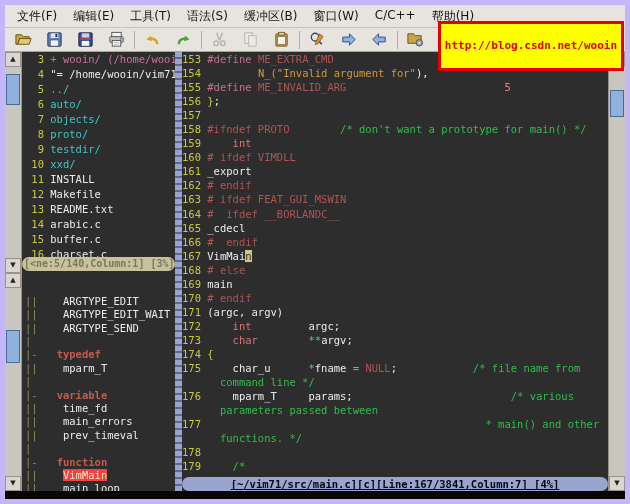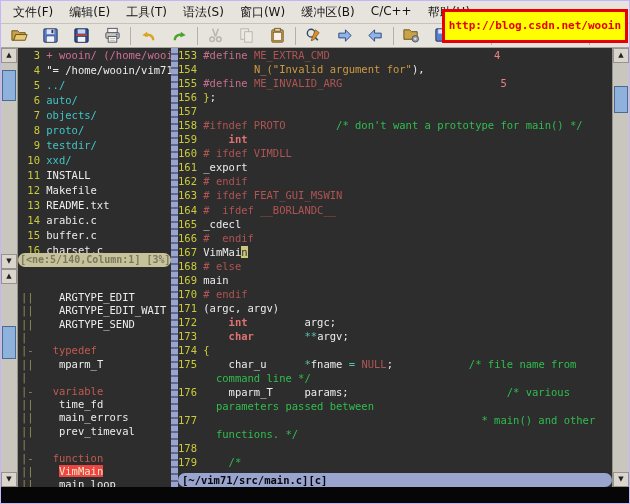--- a/index.html
+++ b/index.html
@@ -1,26 +1,26 @@
 <!DOCTYPE html>
 <html><head>
 <meta charset="utf-8">
 <style>
   html,body{margin:0;padding:0;background:#888;}
-  .window{width:630px;height:504px;position:relative;background:#2d2d2d;border:1px solid #c4b5fd;
+  .window{width:630px;height:504px;position:relative;background:#2d2d2d;border:5px solid #c4b5fd;
     box-sizing:border-box;overflow:hidden;font-family:"DejaVu Sans Mono",monospace;}
   
   .menubar{height:22px;background:#e7e4de;display:flex;align-items:center;
     font-family:"DejaVu Sans",sans-serif;font-size:12px;color:#141414;
     border-bottom:1px solid #c6c3bc;padding-left:4px;position:relative;}
   .menu-item{padding:2px 8px;white-space:nowrap;cursor:default;}
-  .url-box{position:absolute;top:8px;right:1px;height:20px;z-index:5;
+  .url-box{position:absolute;top:16px;right:1px;height:20px;z-index:5;
     background:#ffff00;border:3px solid #e80000;color:#e80000;
     font-family:"DejaVu Sans Mono",monospace;font-size:11px;font-weight:bold;
-    line-height:19px;padding:4px 4px;white-space:nowrap;}
+    line-height:19px;padding:12px 4px;white-space:nowrap;}
   
   .toolbar{height:23px;background:#e7e4de;display:flex;align-items:center;
     border-bottom:1px solid #a7a49c;padding-left:3px;}
   .tb-btn{width:31px;height:21px;display:flex;align-items:center;justify-content:center;}
   .tb-sep{width:1px;height:18px;background:#b3b0a8;margin:0 2px;}
   
   .content{display:flex;height:439px;}
   .vscroll{width:17px;background:#c9c6be;position:relative;flex:0 0 17px;}
   .vscroll.left{border-right:1px solid #98948c;box-sizing:border-box;}
   .vscroll.right{border-left:1px solid #98948c;box-sizing:border-box;}
@@ -28,49 +28,49 @@
     border:1px solid #98948c;box-sizing:border-box;font-size:7px;line-height:12px;
     text-align:center;color:#222;font-family:"DejaVu Sans",sans-serif;}
   .sb-thumb{position:absolute;left:1px;width:14px;background:#8fb2dc;
     border:1px solid #4a6a94;box-sizing:border-box;}
   .left-col{width:153px;flex:0 0 153px;display:flex;flex-direction:column;overflow:hidden;background:#2d2d2d;}
   .ex-pane{height:210px;font-size:10.5px;line-height:15px;white-space:pre;overflow:hidden;padding-left:3px;}
   .tl-pane{height:201px;font-size:10.5px;line-height:13.4px;white-space:pre;overflow:hidden;padding-left:3px;margin-top:24px;}
   .statusline{height:14px;font-size:10px;line-height:14px;white-space:pre;overflow:hidden;border-radius:7px;}
   .st-khaki{background:#c8c29b;color:#79795f;font-weight:bold;padding-left:2px;}
   .st-blue{background:#9aa5cf;color:#07070f;font-weight:bold;font-size:10.5px;
-    display:flex;justify-content:flex-start;padding:0 4px;}
+    display:flex;justify-content:center;padding:0 4px;text-decoration:underline;}
   .vsep{width:7px;flex:0 0 7px;background:repeating-linear-gradient(180deg,#9aa5cf 0 5px,#60688c 5px 7px);}
   .code-col{flex:1;display:flex;flex-direction:column;overflow:hidden;}
   .cd-pane{height:425px;font-size:10.5px;line-height:14.05px;white-space:pre;overflow:hidden;}
   .cmdline{height:19px;background:#060606;}
   
   .ln{color:#cbcb3a;}
   .pl{color:#ececec;} .pp{color:#c4708c;} .mac{color:#b05454;} .lit{color:#ee8080;}
-  .str{color:#d09a40;} .cmt{color:#30bd4e;} .kw{color:#dd7272;font-weight:bold;}
+  .str{color:#d09a40;} .cmt{color:#30bd4e;} .kw{color:#dd7272;font-weight:normal;}
   .op{color:#52c0ae;} .br{color:#cbcb3a;}
   .cur{background:#ccc87e;color:#2d2d2d;}
   .dir{color:#3fc6c6;} .file{color:#ececec;} .banner{color:#cf6f95;}
-  .fold{color:#90905c;} .header{color:#c25a50;font-weight:normal;} .tag{color:#ececec;}
+  .fold{color:#90905c;} .header{color:#c25a50;font-weight:bold;} .tag{color:#ececec;}
   .taghl{background:#ef4444;color:#f2e9c0;}
   .ex-row,.tl-row,.cd-row{white-space:pre;}
 </style>
 </head>
 <body>
 
 <div class="window">
 
   <div class="menubar">
     <div style="display:flex;">
         <span class="menu-item">文件(F)</span>
         <span class="menu-item">编辑(E)</span>
         <span class="menu-item">工具(T)</span>
         <span class="menu-item">语法(S)</span>
+        <span class="menu-item">缓冲区(B)</span>
         <span class="menu-item">窗口(W)</span>
-        <span class="menu-item">缓冲区(B)</span>
         <span class="menu-item">C/C++</span>
         <span class="menu-item">帮助(H)</span>
       </div>
     <div class="url-box">http://blog.csdn.net/wooin</div>
   </div>
 
   <div class="toolbar">
       <div class="tb-btn">
         <svg viewBox="0 0 20 20" width="19" height="19">
           <path d="M2 15V5h6l2 2h6v2H6l-2 6z" fill="#caa24a" stroke="#6b5412"></path>
@@ -217,20 +217,21 @@
       <div class="statusline st-khaki">[&lt;ne:5/140,Column:1] [3%]</div>
       <div class="tl-pane"><div class="tl-row"><span class="fold">||</span><span class="tag">    </span><span class="tag">ARGTYPE_EDIT</span></div><div class="tl-row"><span class="fold">||</span><span class="tag">    </span><span class="tag">ARGTYPE_EDIT_WAIT</span></div><div class="tl-row"><span class="fold">||</span><span class="tag">    </span><span class="tag">ARGTYPE_SEND</span></div><div class="tl-row"><span class="fold">| </span><span class="tag"></span></div><div class="tl-row"><span class="fold">|-</span><span class="tag">   </span><span class="header">typedef</span></div><div class="tl-row"><span class="fold">||</span><span class="tag">    </span><span class="tag">mparm_T</span></div><div class="tl-row"><span class="fold">| </span><span class="tag"></span></div><div class="tl-row"><span class="fold">|-</span><span class="tag">   </span><span class="header">variable</span></div><div class="tl-row"><span class="fold">||</span><span class="tag">    </span><span class="tag">time_fd</span></div><div class="tl-row"><span class="fold">||</span><span class="tag">    </span><span class="tag">main_errors</span></div><div class="tl-row"><span class="fold">||</span><span class="tag">    </span><span class="tag">prev_timeval</span></div><div class="tl-row"><span class="fold">| </span><span class="tag"></span></div><div class="tl-row"><span class="fold">|-</span><span class="tag">   </span><span class="header">function</span></div><div class="tl-row"><span class="fold">||</span><span class="tag">    </span><span class="taghl">VimMain</span></div><div class="tl-row"><span class="fold">||</span><span class="tag">    </span><span class="tag">main_loop</span></div></div>
     </div>
 
     <div class="vsep"></div>
 
     <div class="code-col">
       <div class="cd-pane"><div class="cd-row"><span class="ln">153 </span><span class="pp">#define </span><span class="mac">ME_EXTRA_CMD</span><span class="pl">                          </span><span class="lit">4</span></div><div class="cd-row"><span class="ln">154 </span><span class="pl">        </span><span class="str">N_("Invalid argument for"</span><span class="pl">),</span></div><div class="cd-row"><span class="ln">155 </span><span class="pp">#define </span><span class="mac">ME_INVALID_ARG</span><span class="pl">                         </span><span class="lit">5</span></div><div class="cd-row"><span class="ln">156 </span><span class="br">}</span><span class="pl">;</span></div><div class="cd-row"><span class="ln">157 </span>&nbsp;</div><div class="cd-row"><span class="ln">158 </span><span class="mac">#ifndef PROTO</span><span class="pl">        </span><span class="cmt">/* don't want a prototype for main() */</span></div><div class="cd-row"><span class="ln">159 </span><span class="pl">    </span><span class="kw">int</span></div><div class="cd-row"><span class="ln">160 </span><span class="mac"># ifdef VIMDLL</span></div><div class="cd-row"><span class="ln">161 </span><span class="pl">_export</span></div><div class="cd-row"><span class="ln">162 </span><span class="mac"># endif</span></div><div class="cd-row"><span class="ln">163 </span><span class="mac"># ifdef FEAT_GUI_MSWIN</span></div><div class="cd-row"><span class="ln">164 </span><span class="mac">#  ifdef __BORLANDC__</span></div><div class="cd-row"><span class="ln">165 </span><span class="pl">_cdecl</span></div><div class="cd-row"><span class="ln">166 </span><span class="mac">#  endif</span></div><div class="cd-row"><span class="ln">167 </span><span class="pl">VimMai</span><span class="cur">n</span></div><div class="cd-row"><span class="ln">168 </span><span class="mac"># else</span></div><div class="cd-row"><span class="ln">169 </span><span class="pl">main</span></div><div class="cd-row"><span class="ln">170 </span><span class="mac"># endif</span></div><div class="cd-row"><span class="ln">171 </span><span class="pl">(argc, argv)</span></div><div class="cd-row"><span class="ln">172 </span><span class="pl">    </span><span class="kw">int</span><span class="pl">         argc;</span></div><div class="cd-row"><span class="ln">173 </span><span class="pl">    </span><span class="kw">char</span><span class="pl">        </span><span class="op">**</span><span class="pl">argv;</span></div><div class="cd-row"><span class="ln">174 </span><span class="br">{</span></div><div class="cd-row"><span class="ln">175 </span><span class="pl">    char_u      </span><span class="op">*</span><span class="pl">fname </span><span class="op">=</span><span class="pl"> </span><span class="mac">NULL</span><span class="pl">;            </span><span class="cmt">/* file name from</span></div><div class="cd-row"><span class="ln">    </span><span class="cmt">  command line */</span></div><div class="cd-row"><span class="ln">176 </span><span class="pl">    mparm_T     params;                         </span><span class="cmt">/* various</span></div><div class="cd-row"><span class="ln">    </span><span class="cmt">  parameters passed between</span></div><div class="cd-row"><span class="ln">177 </span><span class="pl">                                            </span><span class="cmt">* main() and other</span></div><div class="cd-row"><span class="ln">    </span><span class="cmt">  functions. */</span></div><div class="cd-row"><span class="ln">178 </span>&nbsp;</div><div class="cd-row"><span class="ln">179 </span><span class="pl">    </span><span class="cmt">/*</span></div></div>
       <div class="statusline st-blue">
         <span>[~/vim71/src/main.c][c]</span>
+        <span>[Line:167/3841,Column:7] [4%]</span>
       </div>
     </div>
 
     <div class="vscroll right">
       <div class="sb-btn" style="top:0;">▲</div>
       <div class="sb-thumb" style="top:38px;height:27px;"></div>
       <div class="sb-btn" style="top:424px;">▼</div>
     </div>
 
   </div>

